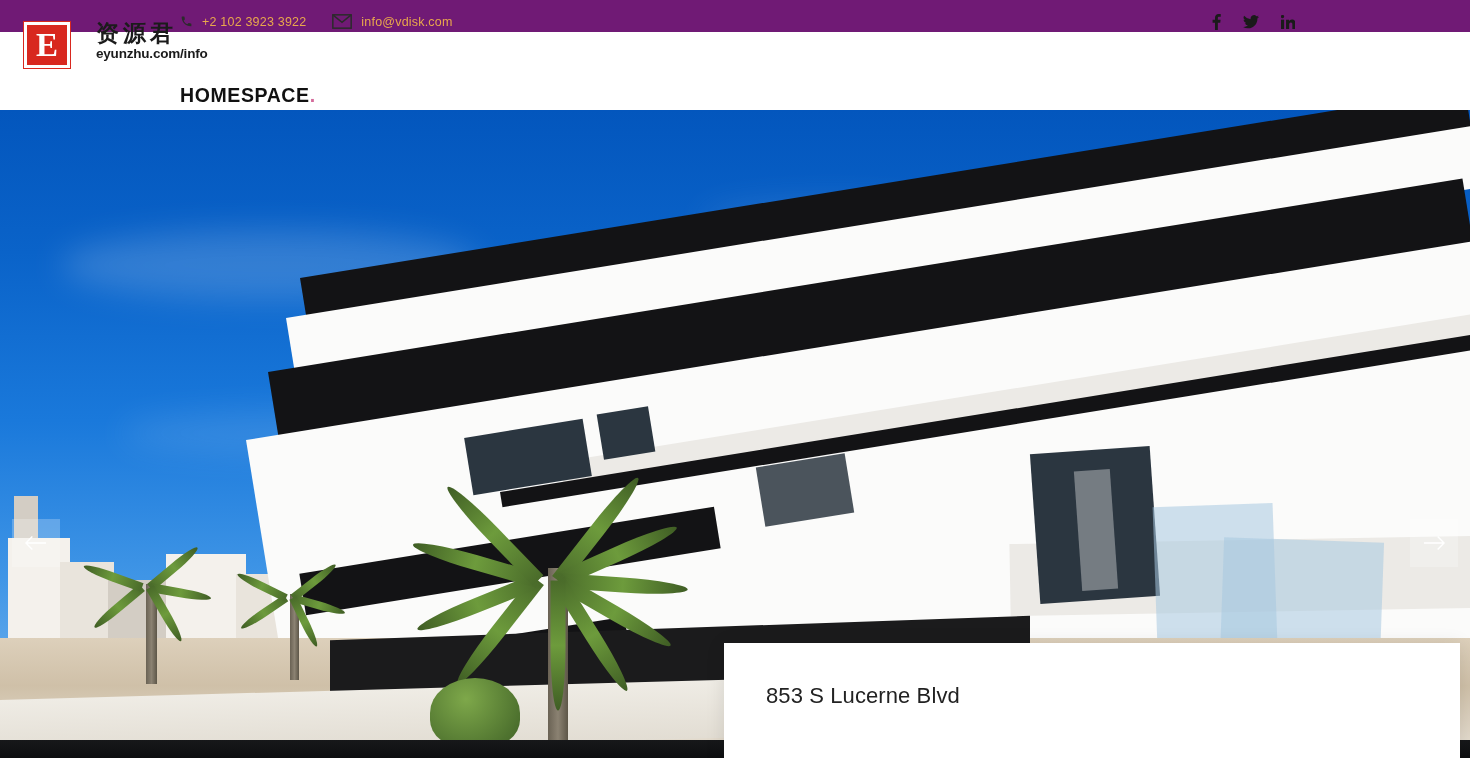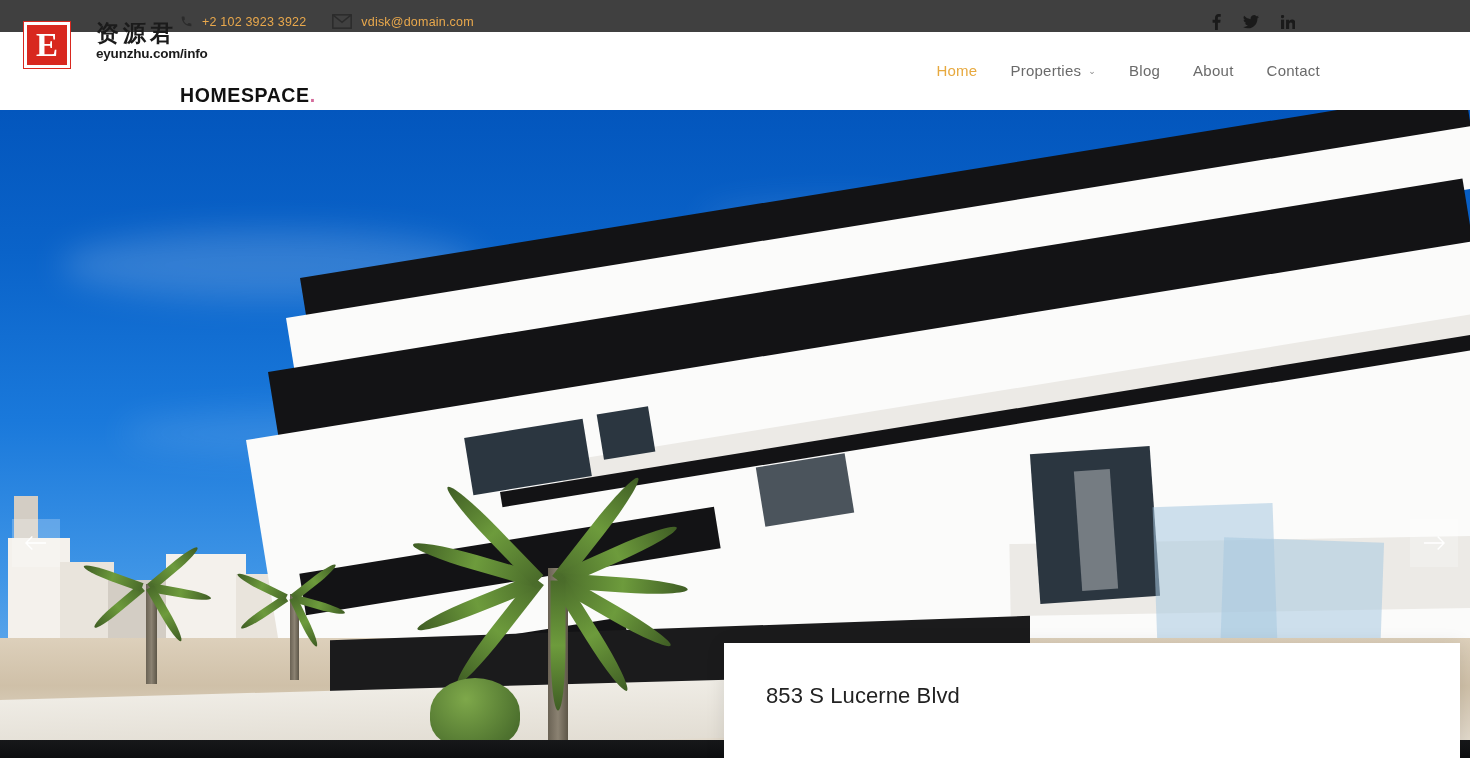--- a/index.html
+++ b/index.html
@@ -6,21 +6,21 @@
   html, body {
     width:1470px; height:780px;
     font-family:"Liberation Sans", sans-serif;
     background:#ffffff; overflow:hidden;
   }
   .page { position:relative; width:1470px; height:780px; }
 
   
   .topbar {
     position:absolute; top:0; left:0; width:1470px; height:44px;
-    background:#404040; border-bottom:1px solid #ececec;
+    background:#701a75; border-bottom:1px solid #ececec;
     display:flex; align-items:center;
   }
   .topbar-left { display:flex; align-items:center; margin-left:180px; gap:26px; }
   .tb-item { display:flex; align-items:center; gap:9px; font-size:12.5px; }
   .tb-item .txt { color:#e9a84c; letter-spacing:.2px; }
   .tb-ico { color:#2b2b2b; display:flex; align-items:center; }
   .topbar-right { margin-left:auto; margin-right:175px; display:flex; align-items:center; gap:22px; }
   .soc { color:#1a1a1a; display:flex; align-items:center; justify-content:center; }
 
   
@@ -201,21 +201,21 @@
         <span class="txt">+2 102 3923 3922</span>
       </div>
 
       <div class="tb-item">
         <span class="tb-ico">
           <svg width="20" height="15" viewBox="0 0 24 18" fill="none" stroke="currentColor" stroke-width="1.8">
             <rect x="1" y="1" width="22" height="16"></rect>
             <path d="M1 1l11 9L23 1"></path>
           </svg>
         </span>
-        <span class="txt">vdisk@domain.com</span>
+        <span class="txt">info@vdisk.com</span>
       </div>
 
     </div>
 
     <div class="topbar-right">
       <span class="soc">
         <svg width="9" height="16" viewBox="0 0 10 18" fill="currentColor">
           <path d="M6.5 18V9.8h2.7l.4-3.2H6.5V4.6c0-.9.3-1.5 1.6-1.5h1.7V.2C9.5.1 8.5 0 7.4 0 5 0 3.3 1.5 3.3 4.2v2.4H.6v3.2h2.7V18h3.2z"></path>
         </svg>
       </span>
@@ -232,38 +232,20 @@
         </svg>
       </span>
     </div>
   </div>
 
   <div class="header">
     <div class="brand">
       <span>HOMESPACE</span><span class="dot">.</span>
     </div>
 
-    <nav class="nav">
-      <a href="#" class="active">
-        <span>Home</span>
-      </a>
-      <a href="#">
-        <span>Properties</span>
-        <span class="caret">⌄</span>
-      </a>
-      <a href="#">
-        <span>Blog</span>
-      </a>
-      <a href="#">
-        <span>About</span>
-      </a>
-      <a href="#">
-        <span>Contact</span>
-      </a>
-    </nav>
   </div>
 
   <div class="watermark">
     <div class="wm-box">E</div>
     <div class="wm-text">
       <div class="wm-cn">资源君</div>
       <div class="wm-url">eyunzhu.com/info</div>
     </div>
   </div>
 

